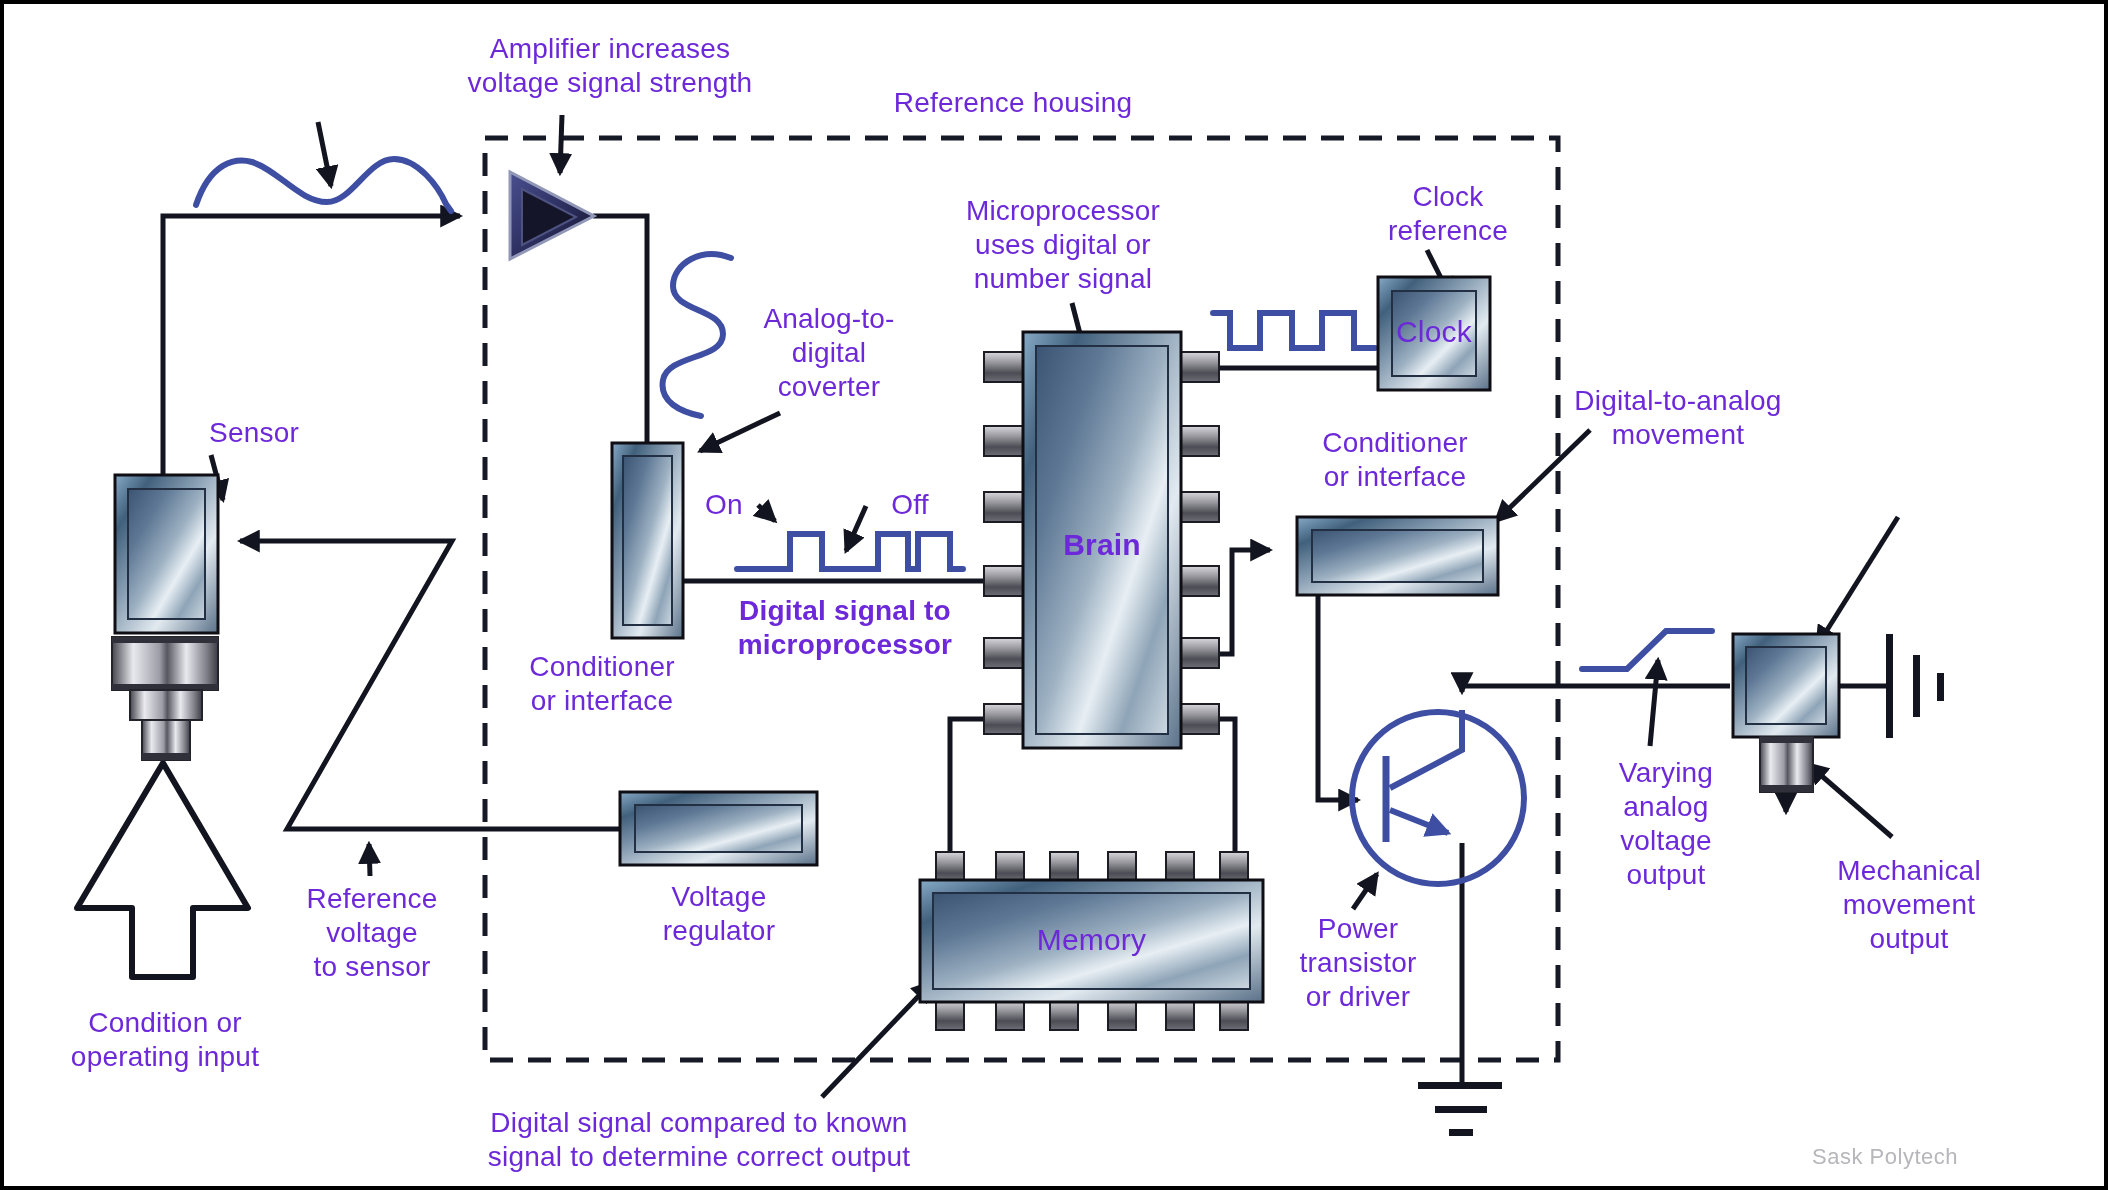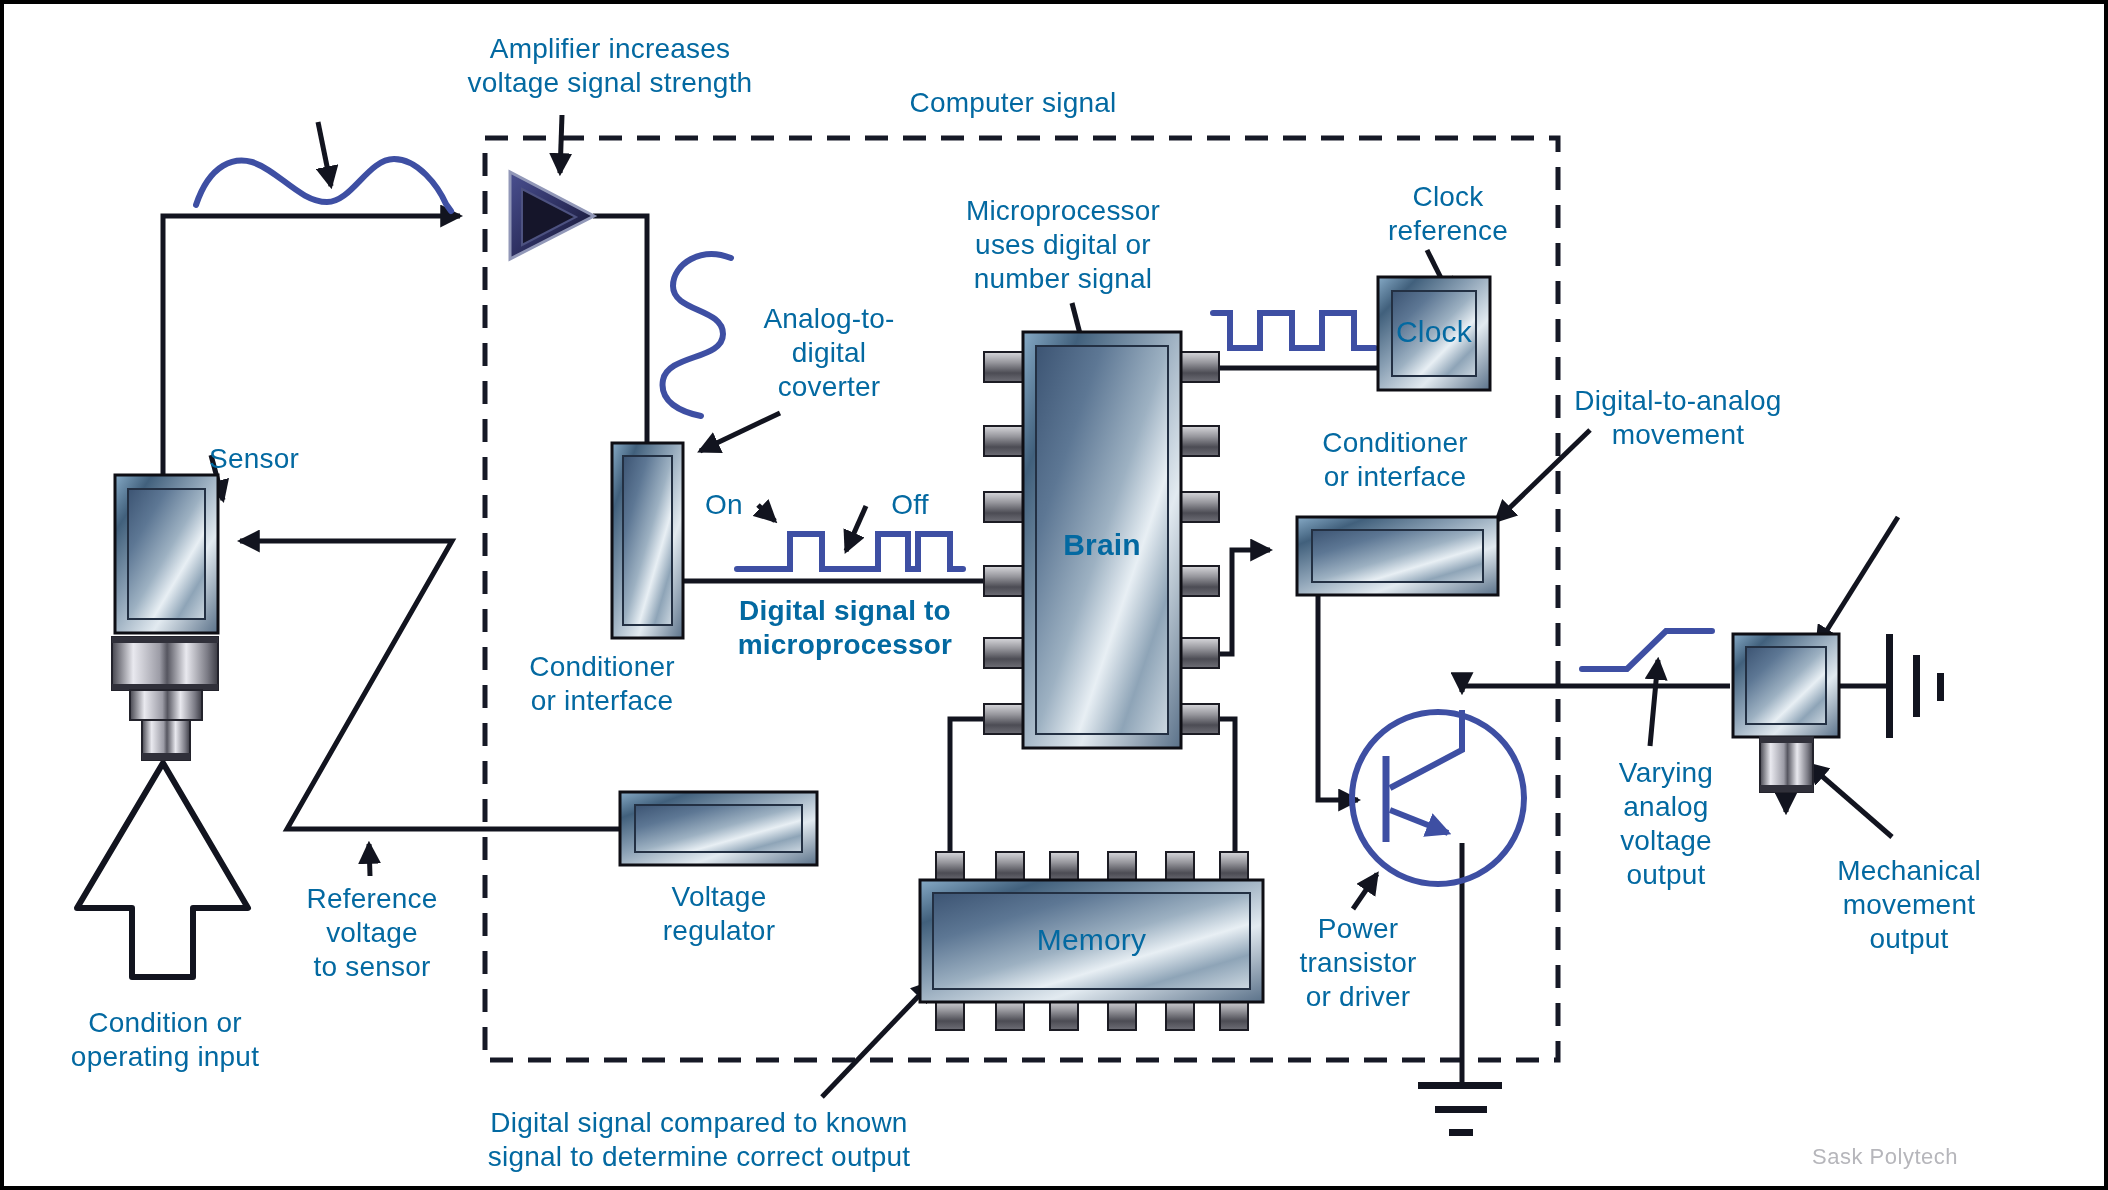--- a/index.html
+++ b/index.html
@@ -3,21 +3,21 @@
 <meta charset="utf-8">
 <style>
   html,body { margin:0; padding:0; background:#fff; }
   #canvas {
     position:relative; width:2108px; height:1190px; background:#ffffff;
     font-family:"Liberation Sans","DejaVu Sans",sans-serif; overflow:hidden;
   }
   .frame { position:absolute; inset:0; border:4px solid #000; pointer-events:none; }
   svg.layer { position:absolute; left:0; top:0; width:2108px; height:1190px; }
   .lbl {
-    position:absolute; color:#0369a1; font-size:28px; line-height:1.22;
+    position:absolute; color:#6d28d9; font-size:28px; line-height:1.22;
     text-align:center; white-space:pre-line; letter-spacing:0.2px;
   }
   .lbl.big { font-size:30px; }
   .lbl.watermark { color:#b6b6bb; text-align:right; font-size:22px; letter-spacing:0.5px; }
 </style>
 </head>
 <body>
 
 <div id="canvas">
 
@@ -211,21 +211,21 @@
       <rect x="1733" y="634" width="106" height="103" fill="url(#gBezel)" stroke="#0e0e14" stroke-width="3"></rect>
       <rect x="1746" y="647" width="80" height="77" fill="url(#gFace)" stroke="#233043" stroke-width="2"></rect>
       <rect x="1760" y="737" width="53" height="55" fill="url(#gMetal)" stroke="#23232c" stroke-width="2"></rect>
       <rect x="1760" y="737" width="53" height="6" fill="#30303a"></rect>
       <rect x="1760" y="785" width="53" height="7" fill="#30303a"></rect>
     </g>
   </svg>
 
   <div class="lbl" style="left:440px; top:32px;  width:340px;">Amplifier increases
 voltage signal strength</div>
-  <div class="lbl" style="left:872px; top:86px;  width:282px;">Computer signal</div>
+  <div class="lbl" style="left:872px; top:86px;  width:282px;">Reference housing</div>
   <div class="lbl" style="left:950px; top:194px; width:226px;">Microprocessor
 uses digital or
 number signal</div>
   <div class="lbl" style="left:1368px;top:180px; width:160px;">Clock
 reference</div>
   <div class="lbl" style="left:742px; top:302px; width:174px;">Analog-to-
 digital
 coverter</div>
   <div class="lbl" style="left:692px; top:488px; width:64px;">On</div>
   <div class="lbl" style="left:874px; top:488px; width:72px;">Off</div>
@@ -249,21 +249,21 @@
 or driver</div>
   <div class="lbl" style="left:638px; top:880px; width:162px;">Voltage
 regulator</div>
   <div class="lbl" style="left:296px; top:882px; width:152px;">Reference
 voltage
 to sensor</div>
   <div class="lbl" style="left:44px;  top:1006px;width:242px;">Condition or
 operating input</div>
   <div class="lbl" style="left:438px; top:1106px;width:522px;">Digital signal compared to known
 signal to determine correct output</div>
-  <div class="lbl" style="left:198px; top:416px; width:112px;margin-top:26px;">Sensor</div>
+  <div class="lbl" style="left:198px; top:416px; width:112px;">Sensor</div>
 
   <div class="lbl big" style="left:1023px;top:527px; width:158px;font-weight:bold;">Brain</div>
   <div class="lbl big" style="left:920px; top:922px; width:343px;">Memory</div>
   <div class="lbl big" style="left:1390px;top:314px; width:88px;">Clock</div>
 
   <div class="lbl watermark" style="left:1740px;top:1144px;width:218px;">Sask Polytech</div>
 
   <div class="frame"></div>
 </div>
 

